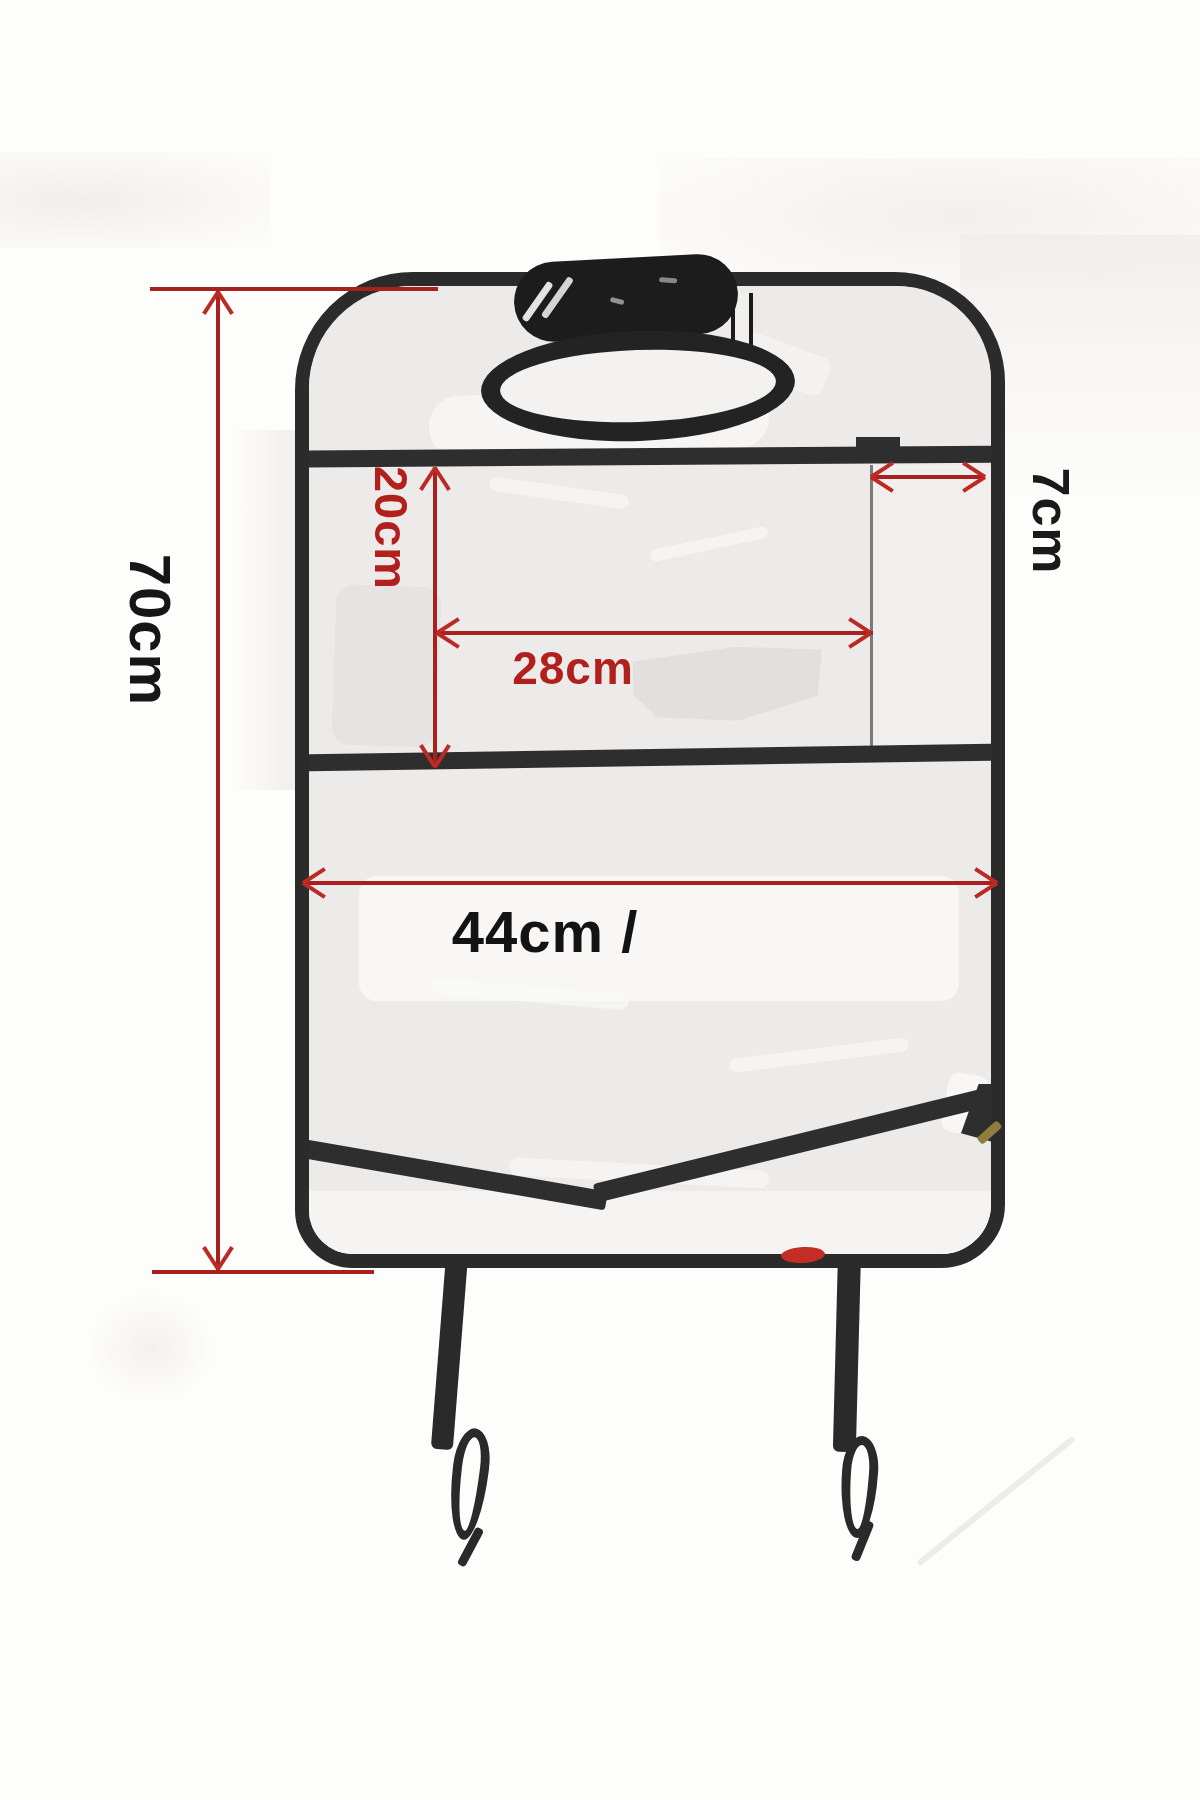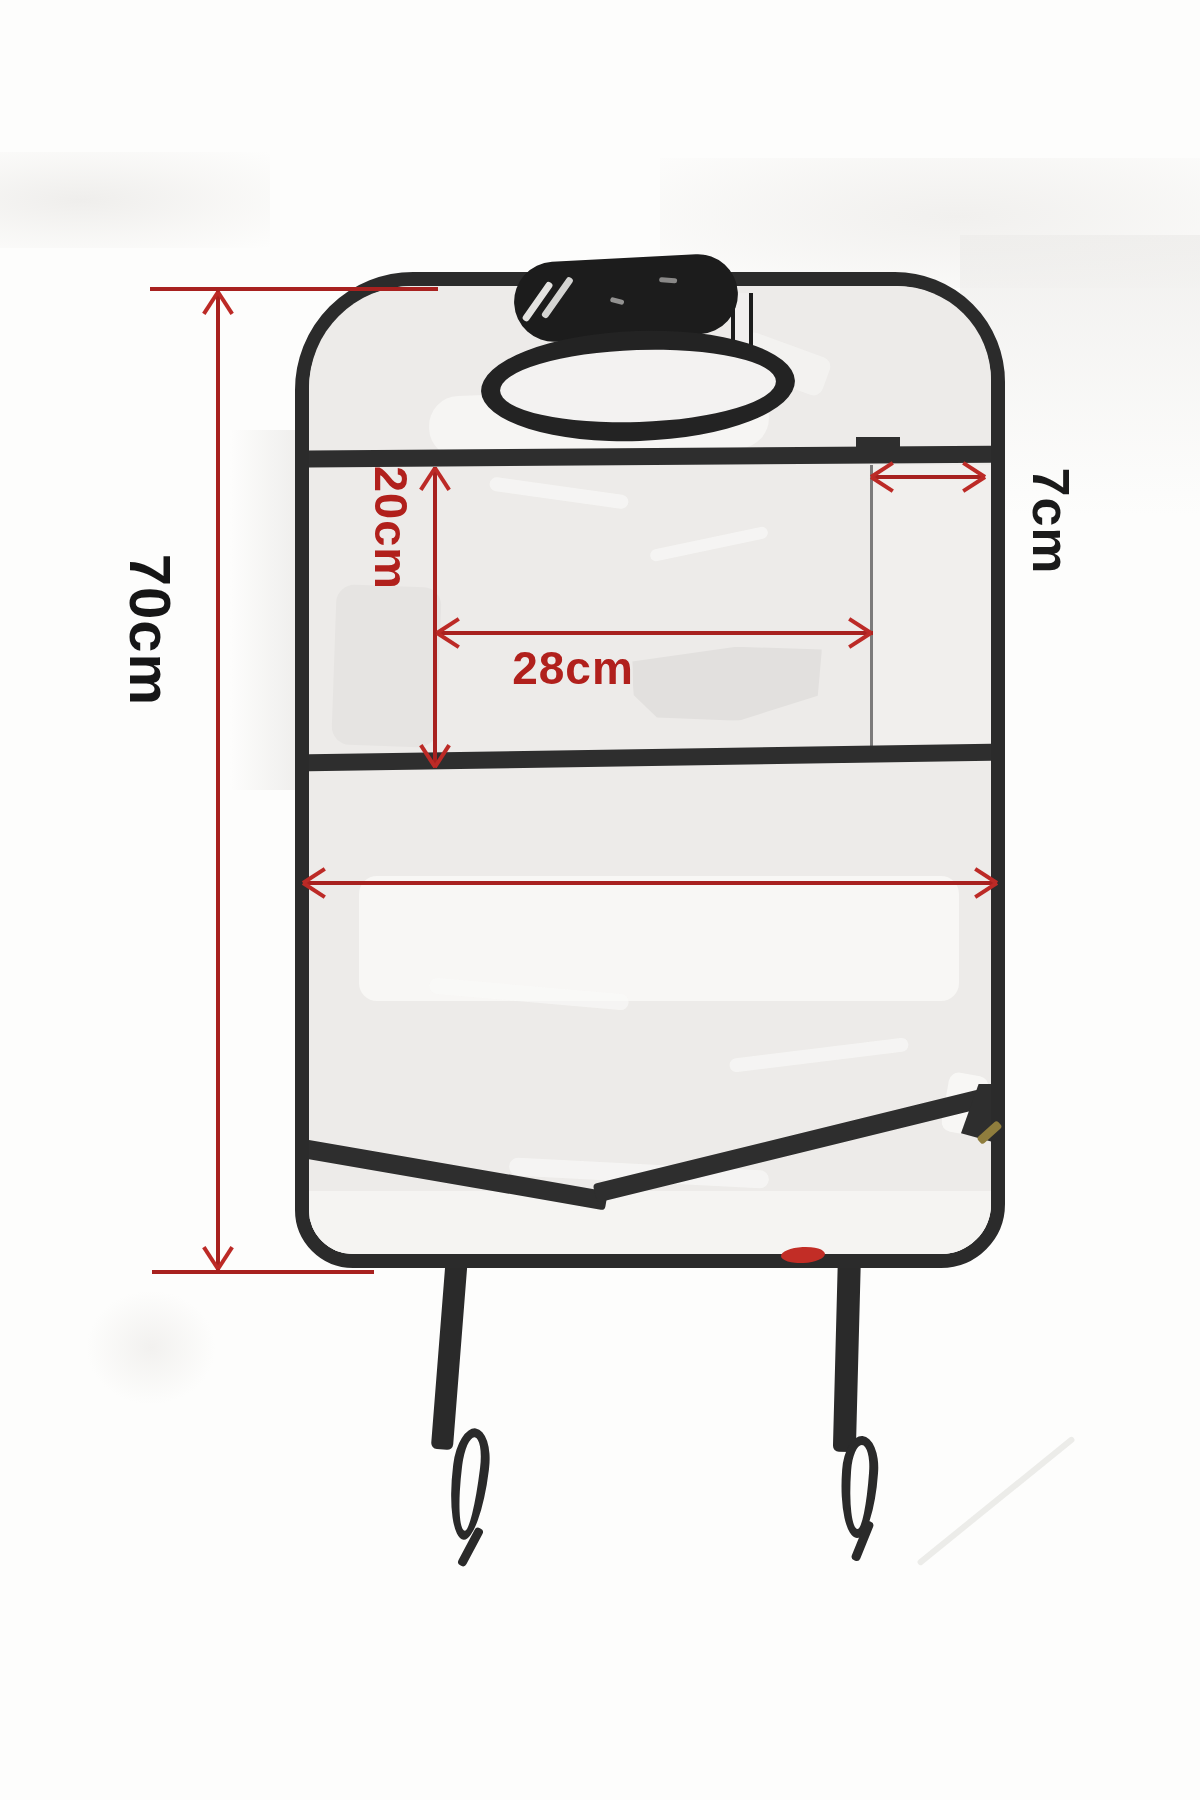--- a/index.html
+++ b/index.html
@@ -201,14 +201,15 @@
 
   <div class="dim dim-h44"></div>
   <div class="chev" style="left:303px;top:883px;">
       <i class="a"></i>
       <i class="b"></i>
     </div>
   <div class="chev c-right" style="left:997px;top:883px;">
       <i class="a"></i>
       <i class="b"></i>
     </div>
+  <div class="lbl lbl-hz lbl-44">44cm /</div>
 
 </div>
 
 </body></html>

